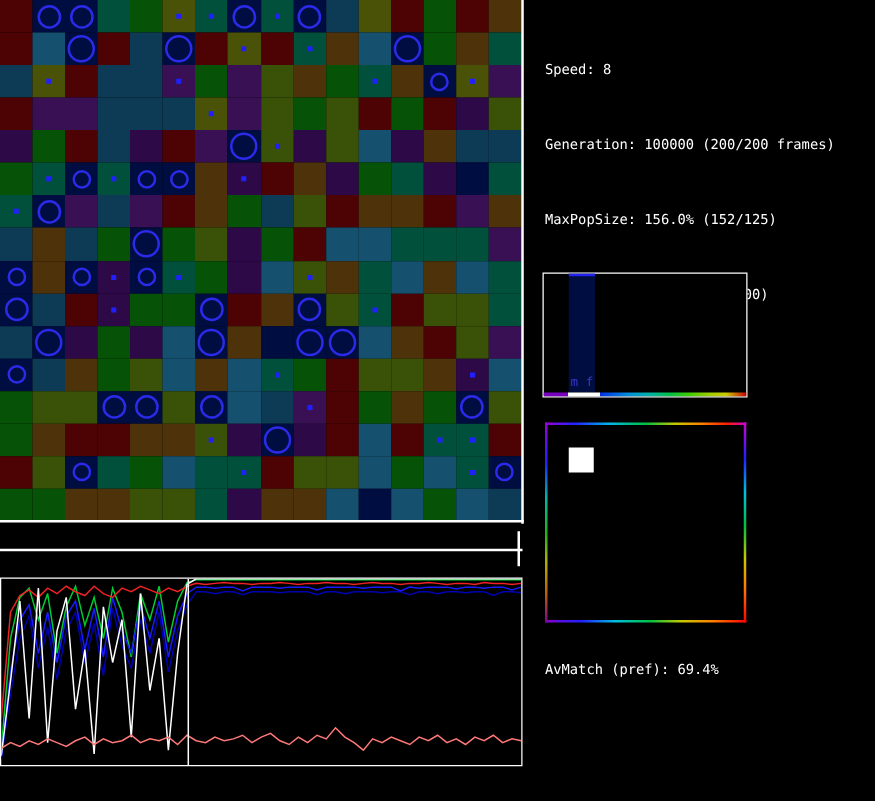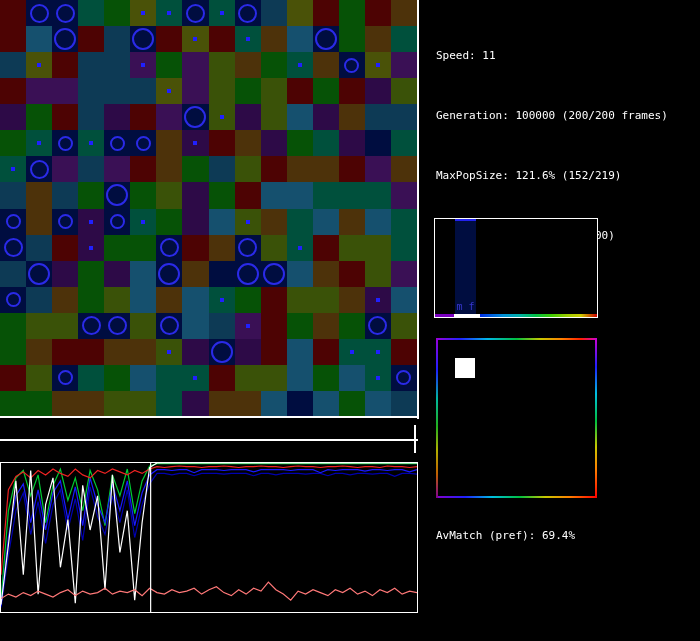--- a/index.html
+++ b/index.html
@@ -417,23 +417,23 @@
       <div class="cell" style="background: rgb(13, 58, 85);"></div>
     </div>
 
   <div class="wline" style="left:417px;top:0;width:2px;height:419px;"></div>
   <div class="wline" style="left:0;top:416px;width:419px;height:2px;"></div>
 
   <div class="wline" style="left:0;top:439px;width:418px;height:2px;"></div>
   <div class="wline" style="left:414px;top:425px;width:2px;height:28px;"></div>
 
   <div id="stats">
-    <div>Speed: 11</div>
+    <div>Speed: 8</div>
     <div>Generation: 100000 (200/200 frames)</div>
-    <div>MaxPopSize: 121.6% (152/219)</div>
+    <div>MaxPopSize: 156.0% (152/125)</div>
     <div>SysSize: 12.0% (3829/32000)</div>
     <div>AvCarCap: 98.6%</div>
     <div>AvPref: 95.9%</div>
     <div>Cramer's V: 100.0%</div>
     <div>Purebred: 100.0%</div>
     <div>AvMatch (pref): 69.4%</div>
   </div>
 
   <div id="histbox">
     <div id="histbar" style="background: rgb(0, 13, 64);">

